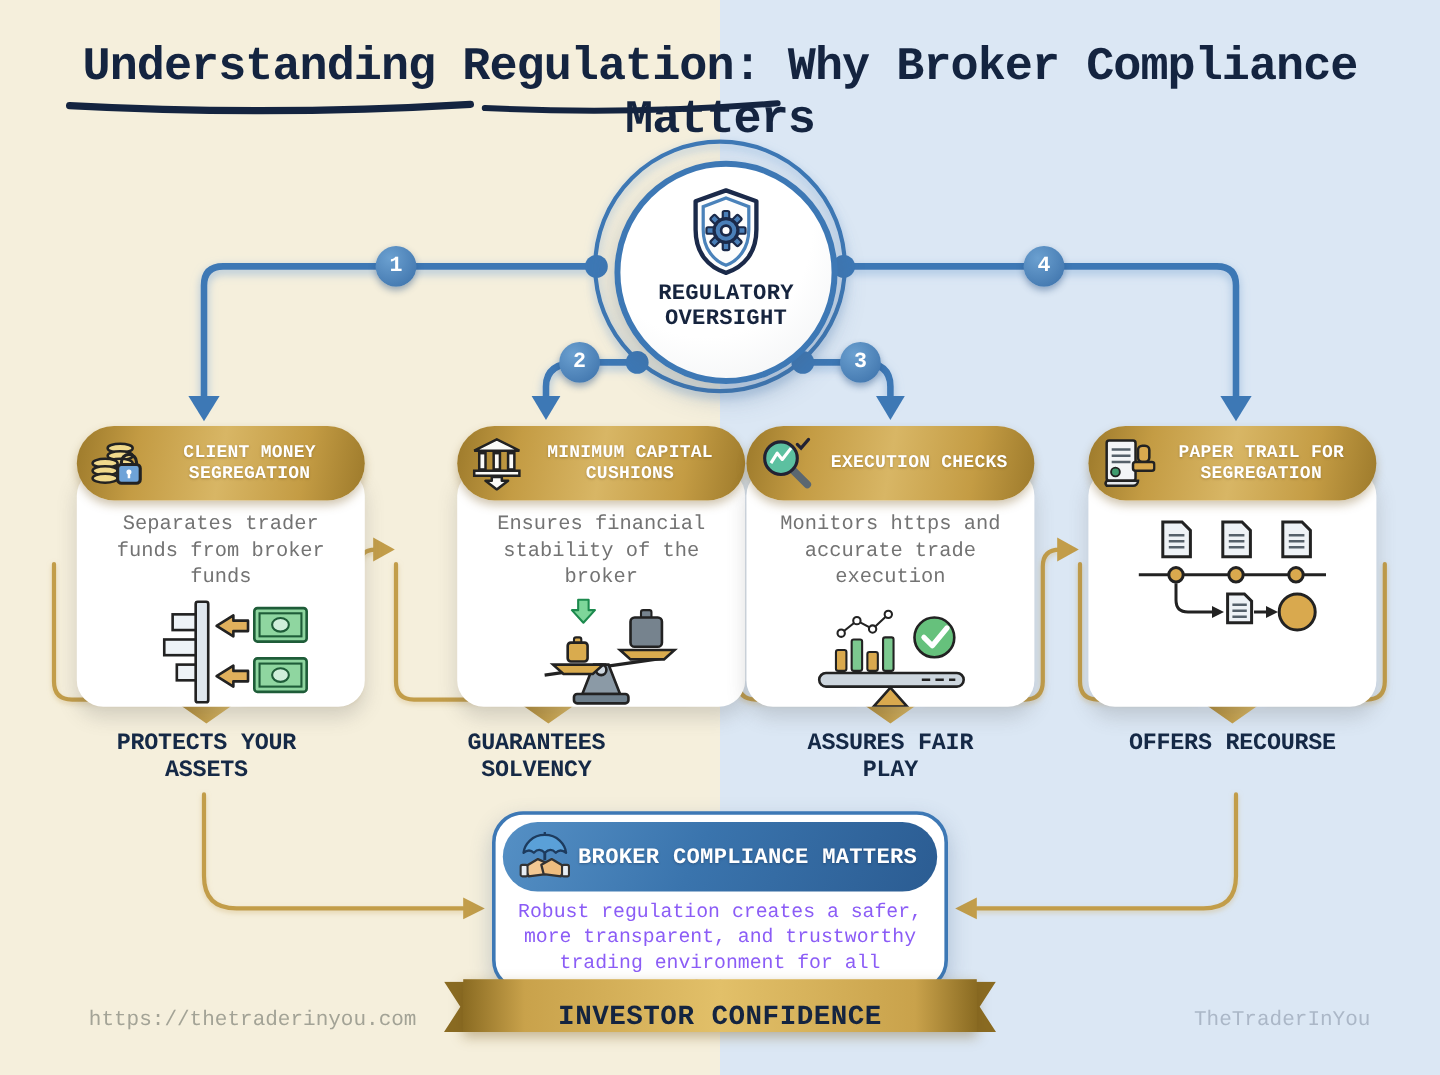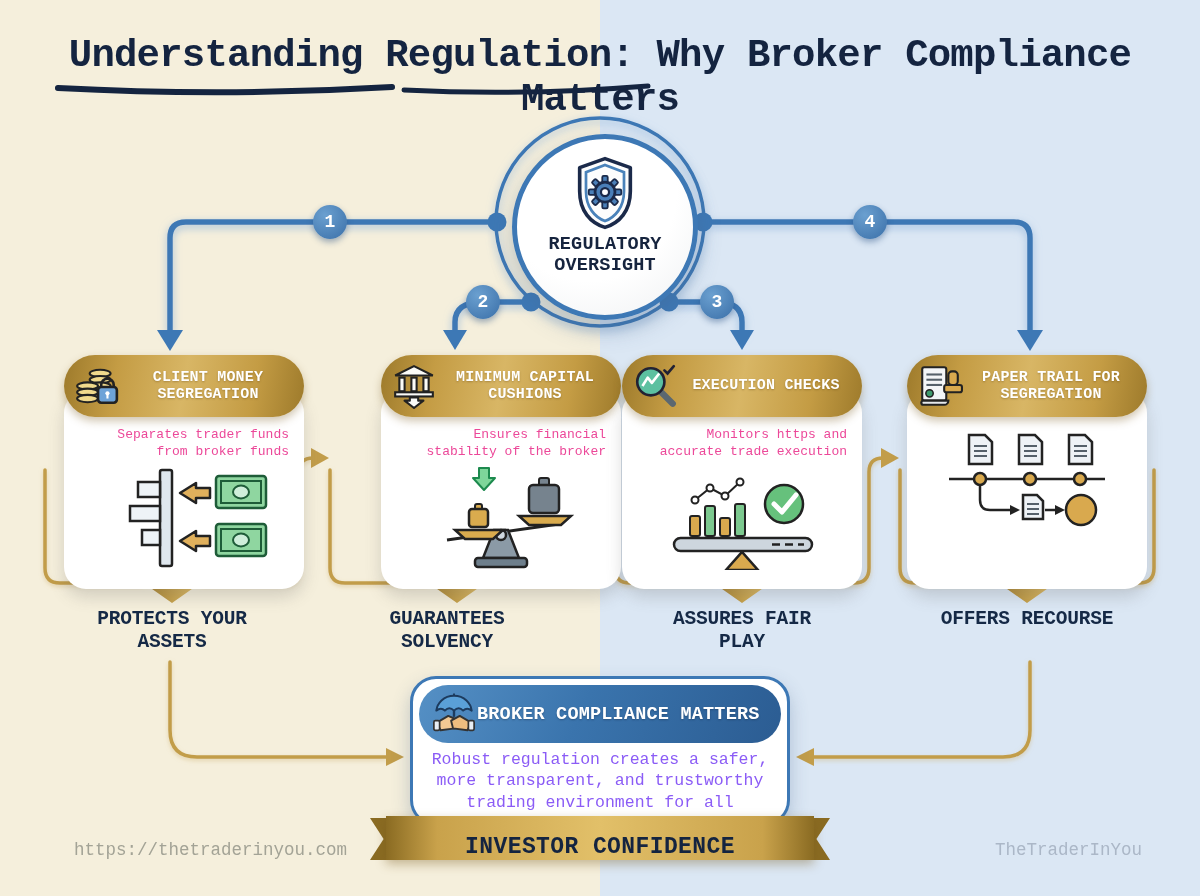--- a/index.html
+++ b/index.html
@@ -47,42 +47,42 @@
     color:#fff;font-size:15px;font-weight:700;line-height:1.15;letter-spacing:.2px;
     text-shadow:0 1px 2px rgba(90,60,10,.35);
   }
   .card-body{
     position:relative;z-index:1;margin-top:-26px;height:198px;border-radius:22px;
     background:#fff;box-shadow:0 8px 16px rgba(90,90,90,.22);
     padding-top:36px;box-sizing:border-box;
     display:flex;flex-direction:column;align-items:center;
   }
   .card-desc{
-    width:210px;text-align:right;font-size:13px;line-height:1.28;color:#ec4899;
+    width:210px;text-align:center;font-size:17px;line-height:1.28;color:#737373;
   }
   .card-illus{margin-top:6px;}
   
   .outcome{
     position:absolute;top:608px;width:190px;z-index:3;text-align:center;
     font-size:19.5px;font-weight:700;line-height:1.16;letter-spacing:-0.2px;color:#152946;
   }
   
   .conclusion{
     position:absolute;left:410px;top:676px;width:380px;height:150px;z-index:3;
     background:#fff;border:3px solid #3d78b5;border-radius:26px;box-sizing:border-box;
     box-shadow:0 8px 18px rgba(70,100,140,.3);
   }
   .conc-pill{
     position:relative;margin:6px;height:58px;border-radius:29px;
     background:linear-gradient(115deg,#5590c5,#3a74ad 45%,#2b5c92);
     display:flex;align-items:center;
   }
   .conc-icon{position:absolute;left:12px;top:6px;width:46px;height:46px;}
   .conc-title{
-    flex:1;margin-left:58px;margin-right:12px;text-align:left;
+    flex:1;margin-left:58px;margin-right:12px;text-align:center;
     color:#fff;font-size:18.5px;font-weight:700;letter-spacing:.2px;
     text-shadow:0 1px 2px rgba(20,40,70,.4);
   }
   .conc-desc{
     margin:4px 16px 0;text-align:center;font-size:16.5px;line-height:1.3;color:#8b5cf6;
   }
   
   .ribbon{position:absolute;left:370px;top:816px;width:460px;height:44px;z-index:4;}
   .tail-l,.tail-r{position:absolute;top:2px;width:34px;height:42px;background:#8a6b22;}
   .tail-l{left:0;clip-path:polygon(100% 0,100% 100%,0 100%,40% 50%,0 0);}

